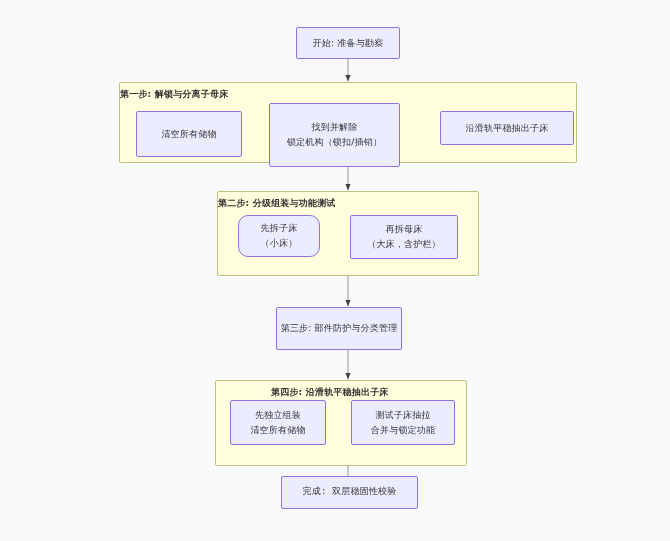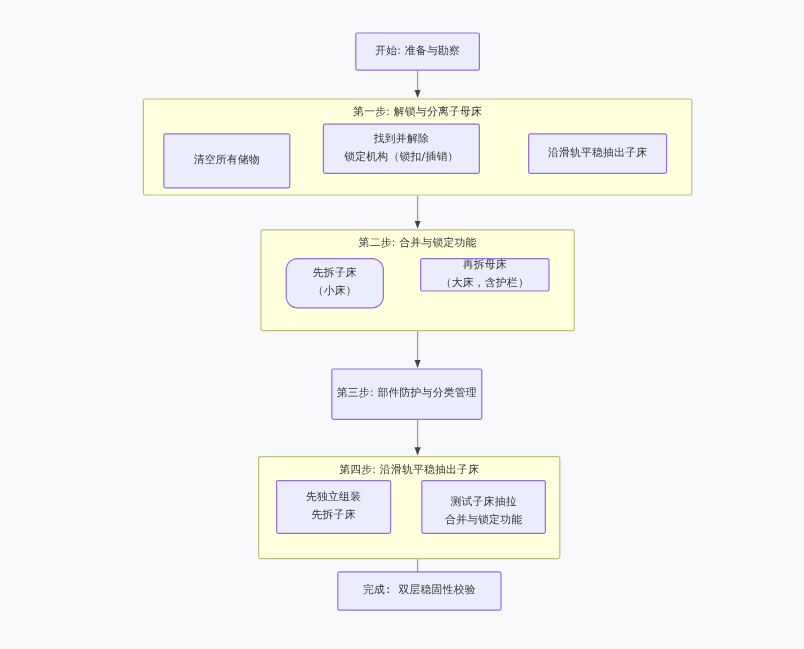--- a/index.html
+++ b/index.html
@@ -17,25 +17,25 @@
     position:absolute;
     background:#ffffde;
     border:1px solid #bfbf7e;
     border-radius:2px;
     box-sizing:border-box;
   }
   .cluster-label{
     position:absolute;
     left:0;right:0;
     top:4px;
-    text-align:center;
     font-size:9px;
     color:#333333;
     line-height:15px;
     letter-spacing:.2px;
+    font-weight:bold;
   }
   .node{
     position:absolute;
     background:#ececff;
     border:1px solid #9370db;
     border-radius:2px;
     box-sizing:border-box;
     display:flex;
     align-items:center;
     justify-content:center;
@@ -77,57 +77,57 @@
   </div>
 
   <div class="cluster" style="left:119px;top:82px;width:458px;height:81px;">
     <div class="cluster-label">第一步: 解锁与分离子母床</div>
   </div>
 
   <div class="node" style="left:136px;top:111px;width:106px;height:46px;">
     <span>清空所有储物</span>
   </div>
 
-  <div class="node" style="left:269px;top:103px;width:131px;height:42px;">
+  <div class="node" style="left:269px;top:103px;width:131px;height:64px;">
     <span>找到并解除
 锁定机构（锁扣/插销）</span>
   </div>
 
-  <div class="node" style="left:440px;top:111px;width:116px;height:34px;">
+  <div class="node" style="left:440px;top:111px;width:134px;height:34px;">
     <span>沿滑轨平稳抽出子床</span>
   </div>
 
   <div class="cluster" style="left:217px;top:191px;width:262px;height:85px;">
-    <div class="cluster-label">第二步: 合并与锁定功能</div>
+    <div class="cluster-label">第二步: 分级组装与功能测试</div>
   </div>
 
   <div class="node" style="left:238px;top:215px;width:82px;height:42px;border-radius:10px;">
     <span>先拆子床
 （小床）</span>
   </div>
 
-  <div class="node" style="left:350px;top:215px;width:108px;height:28px;">
+  <div class="node" style="left:350px;top:215px;width:108px;height:44px;">
     <span>再拆母床
 （大床，含护栏）</span>
   </div>
 
   <div class="node" style="left:276px;top:307px;width:126px;height:43px;">
     <span>第三步: 部件防护与分类管理</span>
   </div>
 
   <div class="cluster" style="left:215px;top:380px;width:252px;height:86px;">
     <div class="cluster-label" style="width:140px;left:50%;transform:translateX(-50%);right:auto;">第四步: 沿滑轨平稳抽出子床</div>
   </div>
 
   <div class="node" style="left:230px;top:400px;width:96px;height:45px;">
     <span>先独立组装
-先拆子床</span>
+清空所有储物</span>
   </div>
 
-  <div class="node" style="left:351px;top:400px;width:104px;height:45px;align-items:flex-end;">
+  <div class="node" style="left:351px;top:400px;width:104px;height:45px;">
     <span>测试子床抽拉
 合并与锁定功能</span>
   </div>
 
   <div class="node" style="left:281px;top:476px;width:137px;height:33px;font-family:Liberation Mono, monospace;">
     <span>完成: 双层稳固性校验</span>
   </div>
 
 </div>
 

